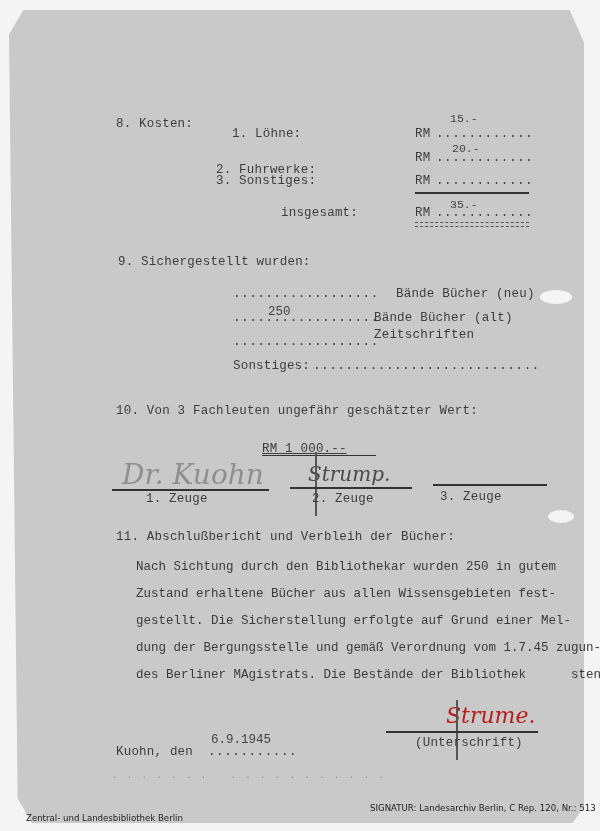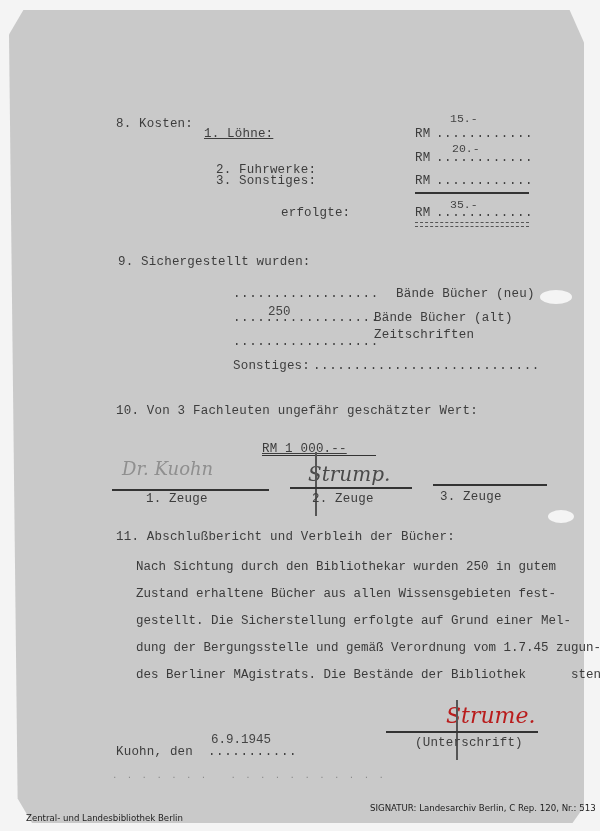--- a/index.html
+++ b/index.html
@@ -26,58 +26,58 @@
 </style>
 </head>
 <body>
 
 <div class="page"></div>
 
 <div class="hole" style="left:540px;top:290px;width:32px;height:14px;"></div>
 <div class="hole" style="left:548px;top:510px;width:26px;height:13px;"></div>
 
 <div class="t" style="left:116px;top:117px;">8. Kosten:</div>
-<div class="t" style="left:204px;top:127px;text-decoration:underline;">1. Löhne:</div>
+<div class="t" style="left:232px;top:127px;">1. Löhne:</div>
 <div class="t" style="left:415px;top:127px;">RM</div>
 <div class="t dots" style="left:436px;top:127px;">............</div>
 <div class="hand" style="left:450px;top:112px;">15.-</div>
 
 <div class="t" style="left:216px;top:151px;margin-top:12px;">2. Fuhrwerke:</div>
 <div class="t" style="left:415px;top:151px;">RM</div>
 <div class="t dots" style="left:436px;top:151px;">............</div>
 <div class="hand" style="left:452px;top:142px;">20.-</div>
 
 <div class="t" style="left:216px;top:174px;">3. Sonstiges:</div>
 <div class="t" style="left:415px;top:174px;">RM</div>
 <div class="t dots" style="left:436px;top:174px;">............</div>
 
 <div class="rule" style="left:415px;top:192px;width:114px;"></div>
 
-<div class="t" style="left:281px;top:206px;">erfolgte:</div>
+<div class="t" style="left:281px;top:206px;">insgesamt:</div>
 <div class="t" style="left:415px;top:206px;">RM</div>
 <div class="t dots" style="left:436px;top:206px;">............</div>
 <div class="hand" style="left:450px;top:198px;">35.-</div>
 <div class="dbl" style="left:415px;top:222px;width:114px;"></div>
 
 <div class="t" style="left:118px;top:255px;">9. Sichergestellt wurden:</div>
 <div class="t dots" style="left:233px;top:287px;">..................</div>
 <div class="t" style="left:362px;top:287px;margin-left:34px;">Bände Bücher (neu)</div>
 <div class="t dots" style="left:233px;top:311px;">..................</div>
 <div class="hand" style="left:268px;top:305px;font-size:12.5px;">250</div>
 <div class="t" style="left:374px;top:311px;">Bände Bücher (alt)</div>
 <div class="t dots" style="left:233px;top:335px;">..................</div>
 <div class="t" style="left:374px;top:328px;">Zeitschriften</div>
 <div class="t" style="left:233px;top:359px;">Sonstiges:</div>
 <div class="t dots" style="left:313px;top:359px;">............................</div>
 
 <div class="t" style="left:116px;top:404px;">10. Von 3 Fachleuten ungefähr geschätzter Wert:</div>
 <div class="t" style="left:262px;top:442px;text-decoration:underline;">RM 1 000.--</div>
 <div class="rule" style="left:262px;top:455px;width:114px;height:1px;"></div>
 
-<div class="sig" style="left:122px;top:458px;font-size:18px;color:#8f8f8f;">Dr. Kuohn</div>
+<div class="sig" style="left:122px;top:458px;font-size:28px;color:#8f8f8f;">Dr. Kuohn</div>
 <div class="rule" style="left:112px;top:489px;width:157px;"></div>
 <div class="t" style="left:146px;top:492px;">1. Zeuge</div>
 
 <div class="sig" style="left:308px;top:462px;font-size:20px;color:#4a4a4a;">Strump.</div>
 <div class="sigmark" style="left:315px;top:452px;height:64px;"></div>
 <div class="rule" style="left:290px;top:487px;width:122px;"></div>
 <div class="t" style="left:312px;top:492px;">2. Zeuge</div>
 
 <div class="rule" style="left:433px;top:484px;width:114px;"></div>
 <div class="t" style="left:440px;top:490px;">3. Zeuge</div>

